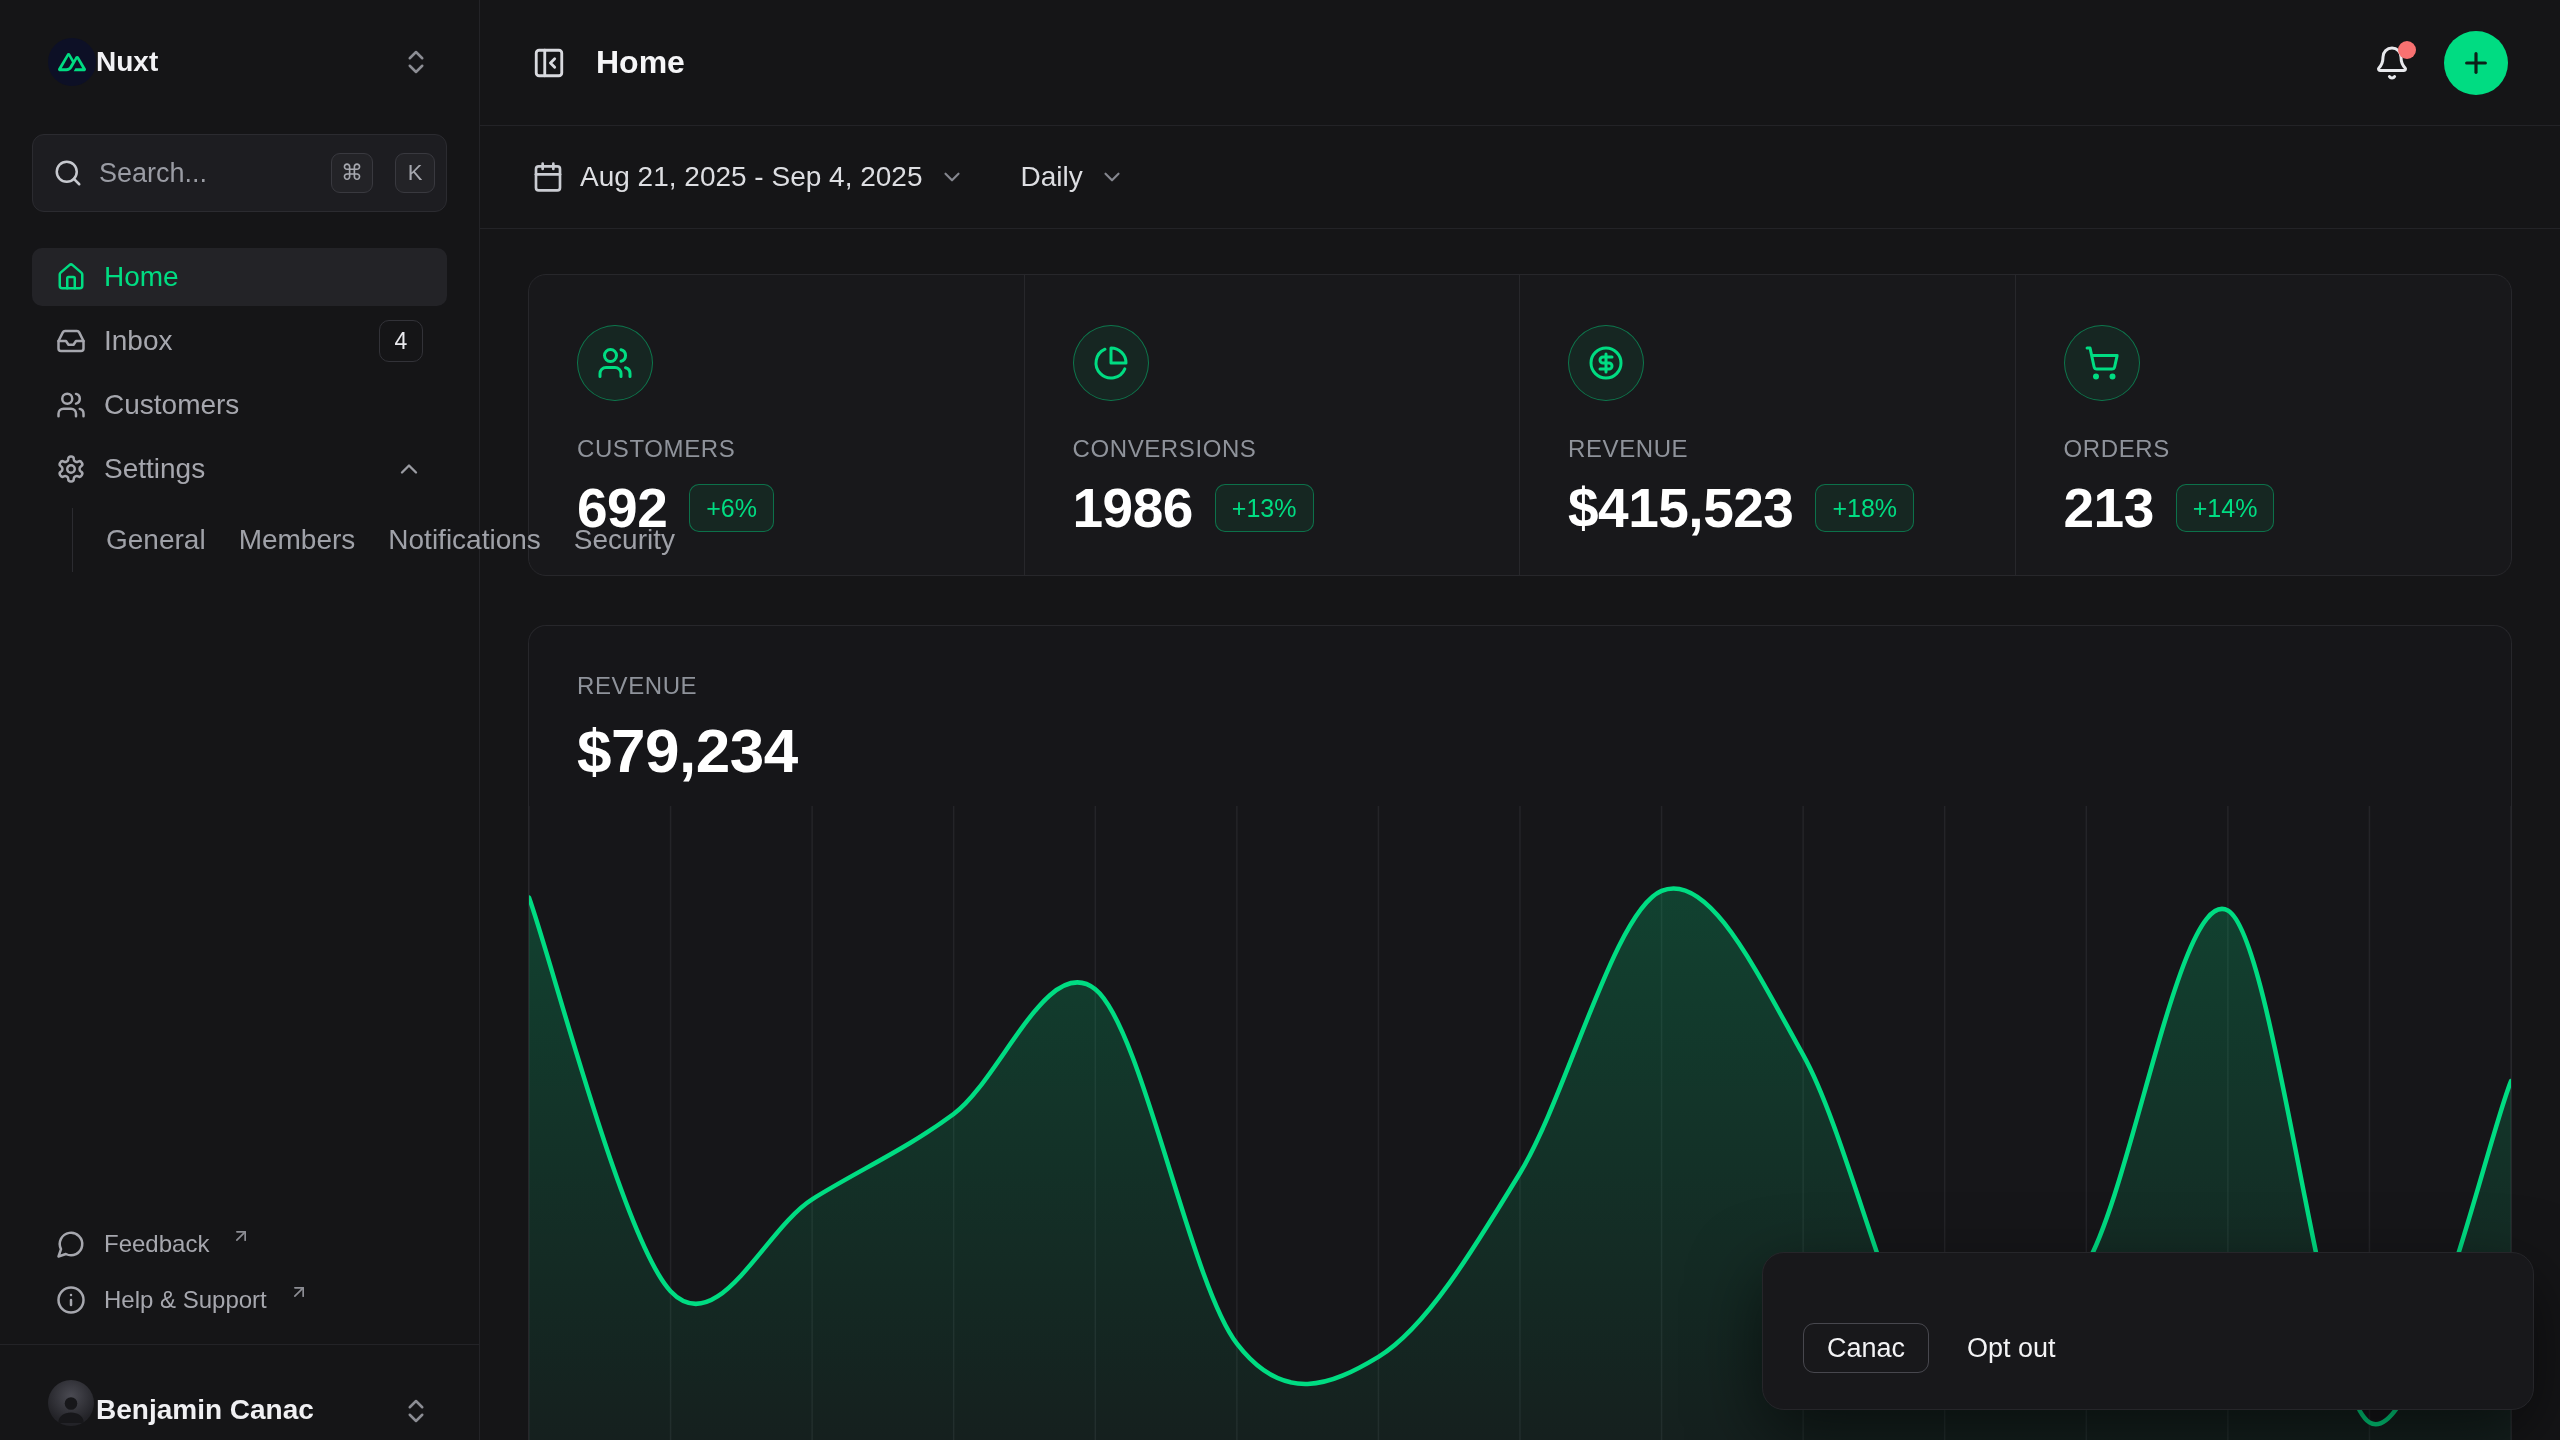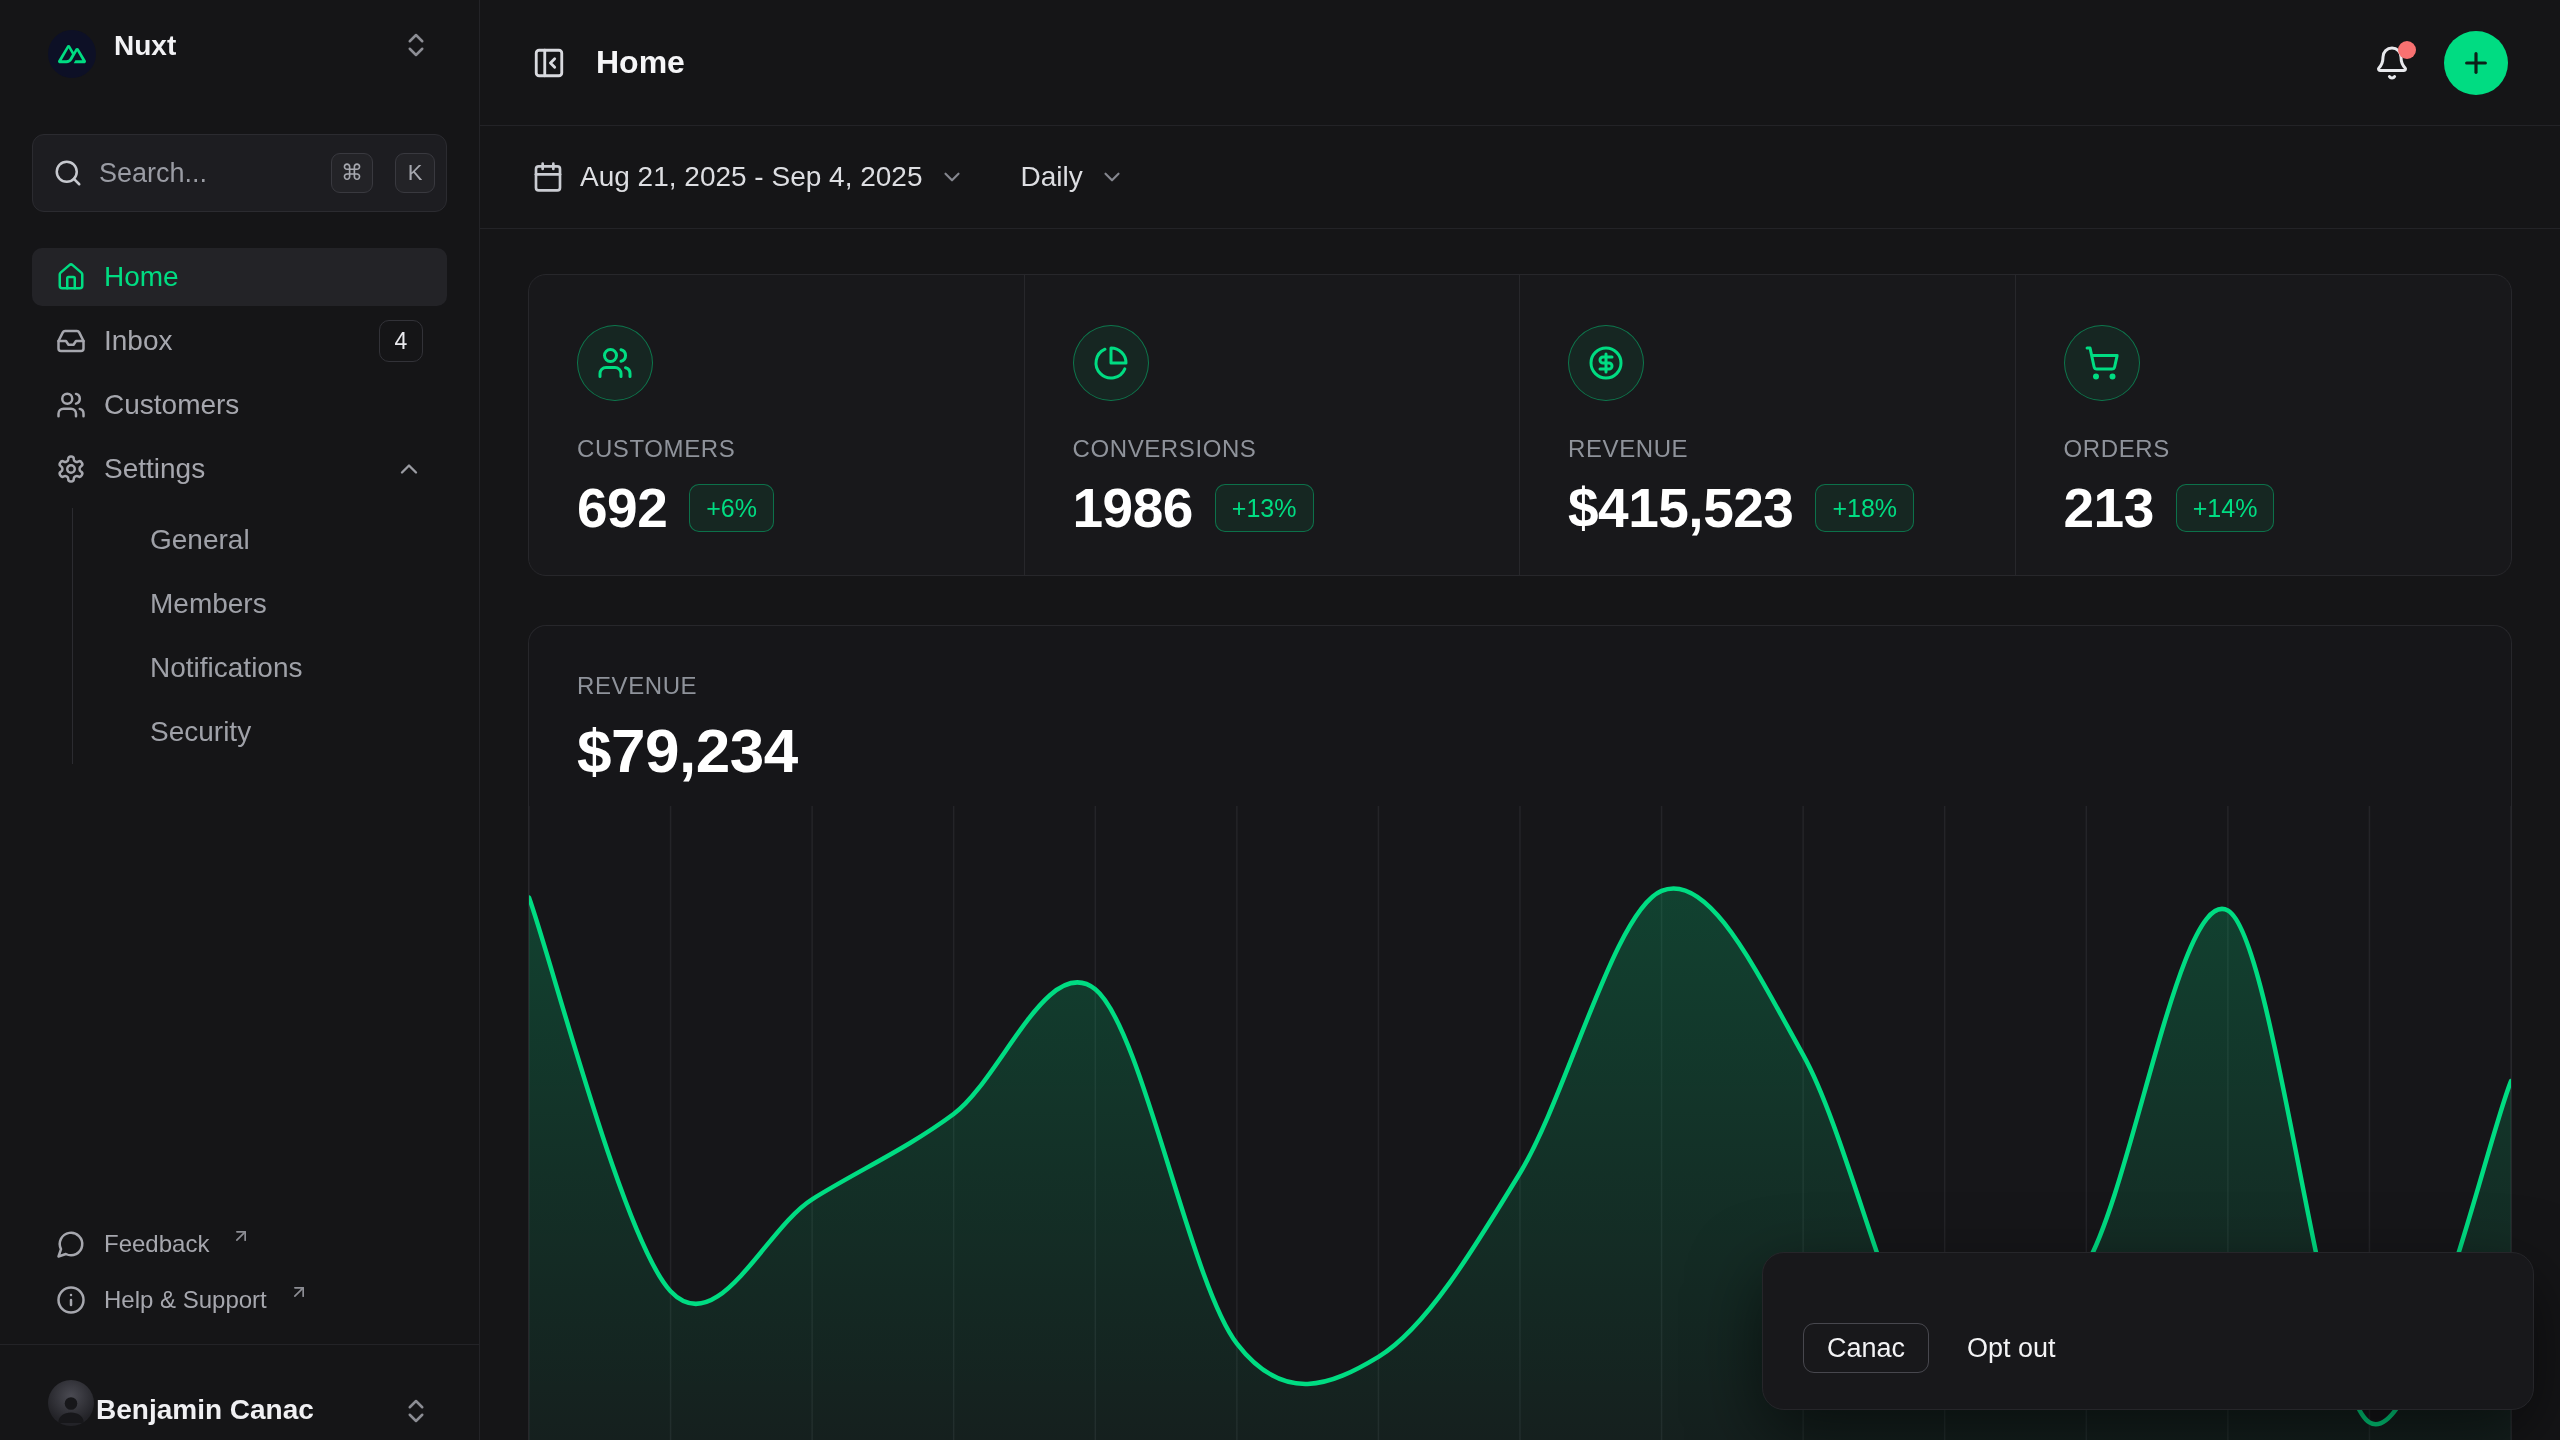--- a/index.html
+++ b/index.html
@@ -14,21 +14,21 @@
   .ic { fill: none; stroke: currentColor; stroke-width: 2; stroke-linecap: round; stroke-linejoin: round; display: block; }
 
   
   .sidebar {
     position: fixed; left: 0; top: 0; bottom: 0; width: 480px;
     border-right: 1.5px solid #232327;
     display: flex; flex-direction: column;
     padding: 30px 32px 14px;
     background: #151517;
   }
-  .ws-btn { display: flex; align-items: flex-start; gap: 18px; height: 64px; padding: 0 16px; border-radius: 10px; background: none; border: none; color: inherit; cursor: pointer; width: 100%; }
+  .ws-btn { display: flex; align-items: center; height: 64px; padding: 0 16px; border-radius: 10px; background: none; border: none; color: inherit; cursor: pointer; width: 100%; }
   .logo-circle { width: 48px; height: 48px; border-radius: 50%; background: #0d1026; display: flex; align-items: center; justify-content: center; flex: none; }
   .logo-circle svg { width: 28px; height: 28px; display: block; }
   .ws-name { font-size: 28px; font-weight: 700; color: #f2f2f5; }
   .spacer { flex: 1; }
   .muted-ic { color: #8c8d94; }
   .ic-30 { width: 30px; height: 30px; }
   .ic-28 { width: 28px; height: 28px; }
 
   .search-btn {
     margin-top: 40px; height: 78px; border-radius: 12px;
@@ -53,21 +53,21 @@
   .nav-item .ic-30 { flex: none; }
   .nav-item.active { background: #232327; color: #00dc82; }
   .count-badge {
     margin-left: auto; min-width: 44px; height: 42px; padding: 0 10px;
     border: 1.5px solid #323238; border-radius: 10px;
     display: flex; align-items: center; justify-content: center;
     font-size: 23px; color: #e9e9ee;
   }
   .nav-item .trail-chev { margin-left: auto; color: #9b9ca3; }
 
-  .subnav { margin: 4px 0 0 40px; border-left: 1.5px solid #2b2b30; display: flex; flex-direction: column; padding-left: 44px; }
+  .subnav { margin: 4px 0 0 40px; border-left: 1.5px solid #2b2b30; display: flex; flex-direction: row; }
   .subnav-item {
     height: 64px; display: flex; align-items: center; padding-left: 33px;
     font-size: 28px; font-weight: 500; color: #9fa1a8; text-decoration: none; cursor: pointer;
   }
 
   .sidebar-footer { margin-top: auto; }
   .foot-item {
     height: 56px; border-radius: 10px; display: flex; align-items: flex-center; align-items: center; gap: 18px;
     padding: 0 24px; color: #a6a7ae; font-size: 24px; font-weight: 500; text-decoration: none; cursor: pointer; text-align: right;
   }

